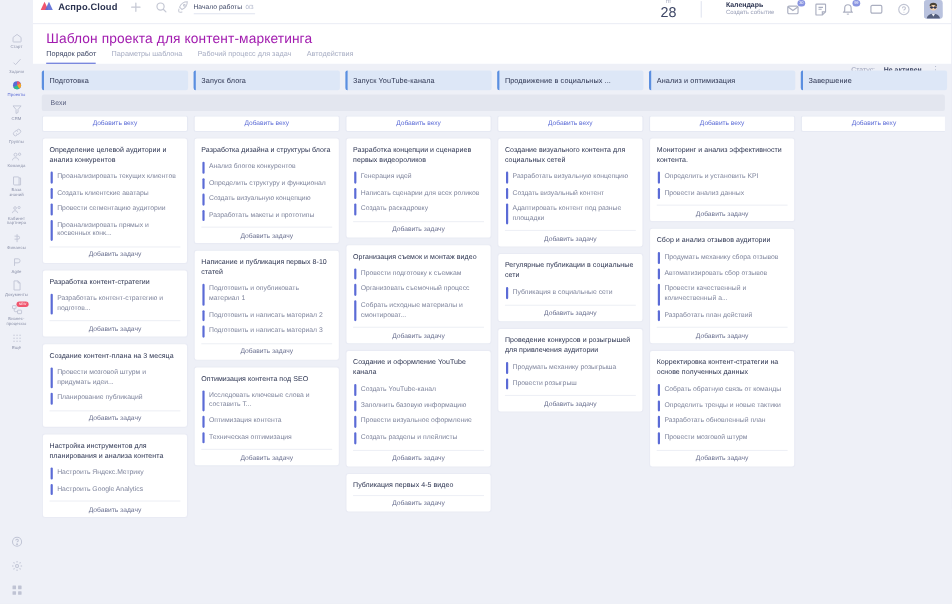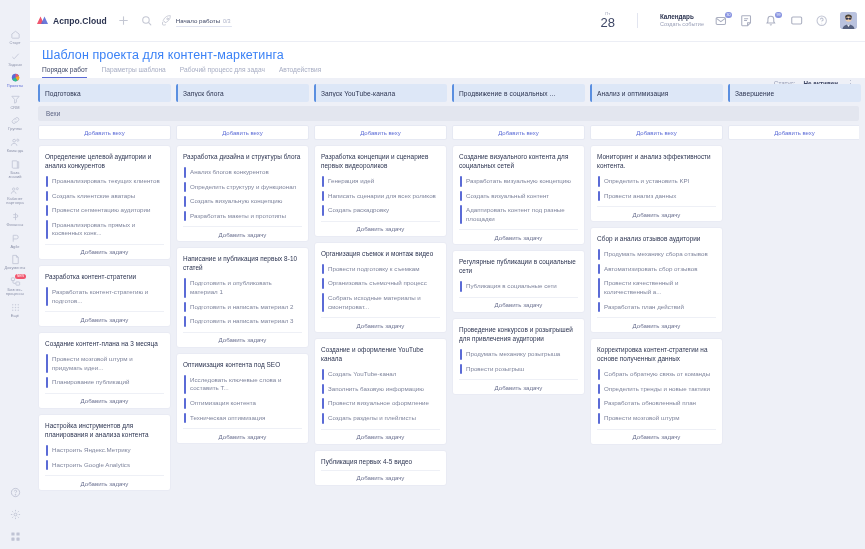--- a/index.html
+++ b/index.html
@@ -42,21 +42,21 @@
   #rail-bottom {
     position: absolute; bottom: 6px; left: 0; width: 30px;
     display: flex; flex-direction: column; align-items: center; gap: 10px;
   }
 
   
   #right { flex: 1; display: flex; flex-direction: column; height: 549px; min-width: 0; }
 
   
   #topbar {
-    height: 42px; background: #fff; display: flex; align-items: center;
+    height: 22px; background: #fff; display: flex; align-items: flex-start;
     padding: 0 8px 0 6px; border-bottom: 1px solid #eceef5;
     position: relative;
   }
   #logo-wrap { display: flex; align-items: center; gap: 4px; }
   #logo-mark { width: 13px; height: 11px; position: relative; }
   #logo-text { font-size: 8.5px; font-weight: bold; color: #2b3350; letter-spacing: .1px; }
   .tb-ico { width: 13px; height: 13px; opacity: .5; cursor: pointer; margin-left: 10px; }
   #onboard { display: flex; align-items: flex-end; gap: 3px; margin-left: 7px; cursor: pointer; }
   #onboard-texts { display: flex; flex-direction: column; }
   #onboard-row { display: flex; align-items: baseline; gap: 3px; }
@@ -82,21 +82,21 @@
     font-family: "Liberation Sans", sans-serif;
   }
   #avatar {
     width: 17px; height: 17px; border-radius: 3px; margin-left: 11px;
     background: linear-gradient(#cfd6ea,#b7c0dc); overflow: hidden;
     position: relative; cursor: pointer;
   }
 
   
   #pagehead { background: #fff; padding: 6px 10px 0 12px; position: relative; }
-  #ptitle { font-size: 12.5px; color: #3b82f6; font-weight: 500; letter-spacing: .1px; }
+  #ptitle { font-size: 12.5px; color: #a21caf; font-weight: 500; letter-spacing: .1px; }
   #ptabs { display: flex; gap: 14px; margin-top: 4px; }
   .ptab { font-size: 6.6px; color: #a7adc3; padding-bottom: 4px; cursor: pointer; white-space: nowrap; }
   .ptab.active { color: #3d4665; border-bottom: 1.5px solid #5b6bd6; }
   #status-wrap {
     position: absolute; right: 10px; top: 36px;
     display: flex; align-items: center; gap: 8px;
   }
   #status-lbl { font-size: 6.3px; color: #9aa0b8; }
   #status-val { font-size: 6.3px; color: #3d4665; font-weight: bold; }
   #kebab { width: 9px; height: 11px; cursor: pointer; display: flex; flex-direction: column; justify-content: center; align-items: center; gap: 1.5px; }

